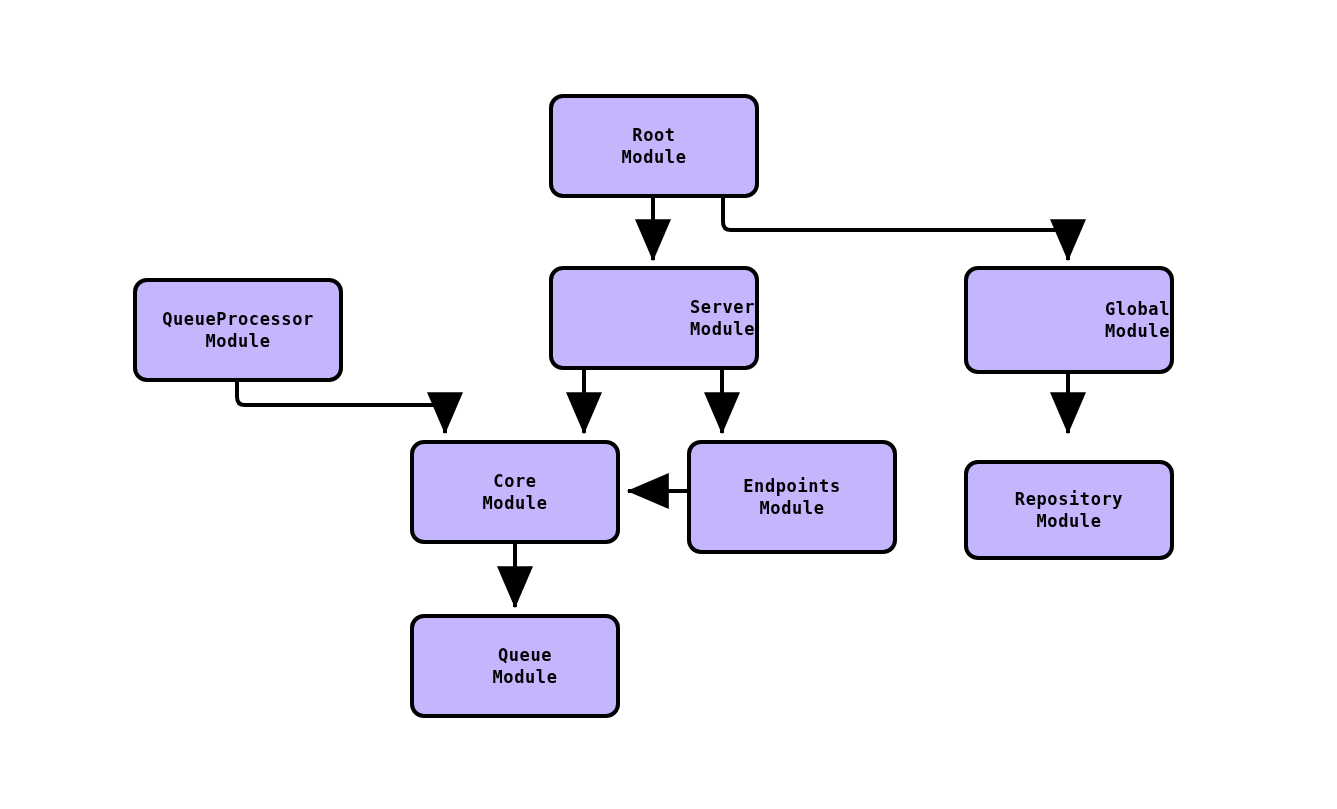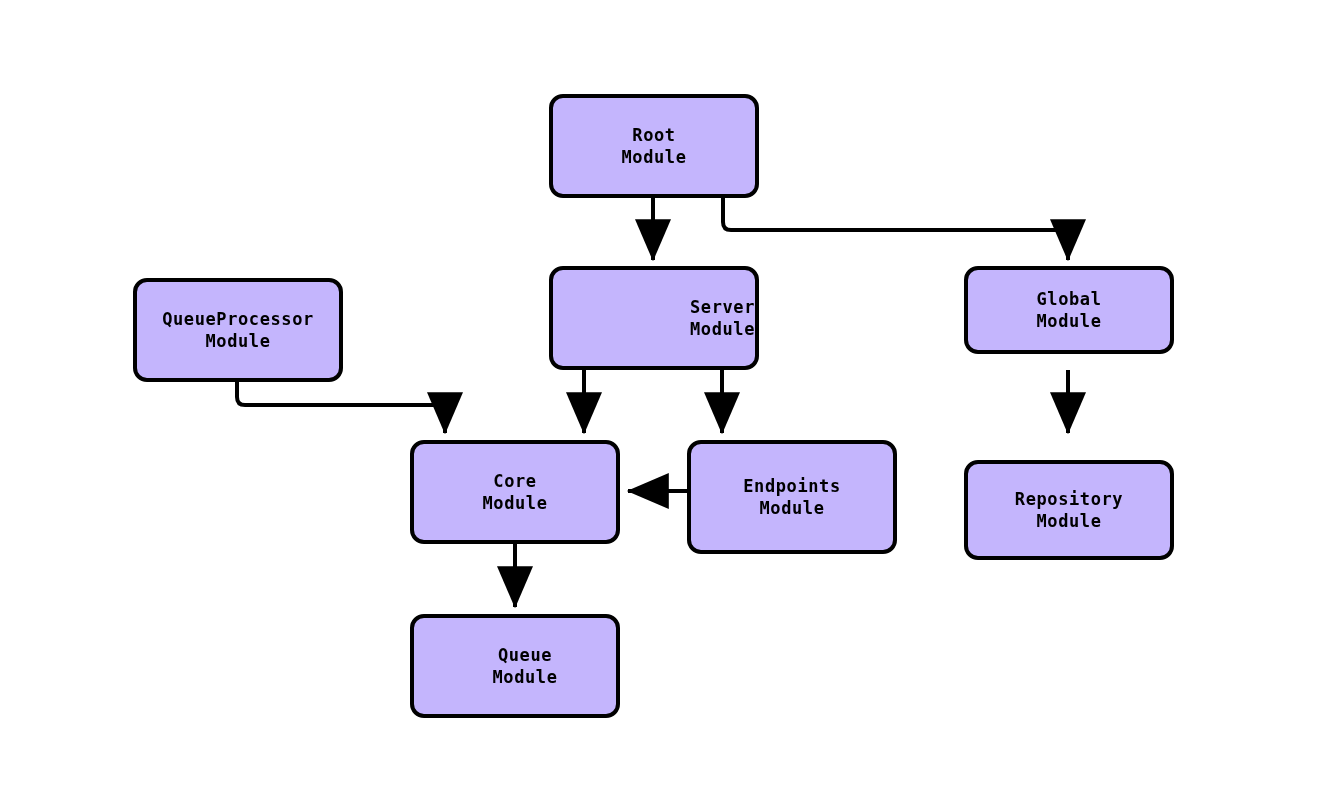--- a/index.html
+++ b/index.html
@@ -87,21 +87,21 @@
   <div class="node" style="left:133px; top:266px; width:210px; height:104px;margin-top:12px;">
     <div class="node-label">QueueProcessor
 Module</div>
   </div>
 
   <div class="node" style="left:549px; top:266px; width:210px; height:104px;justify-content:flex-end;">
     <div class="node-label">Server
 Module</div>
   </div>
 
-  <div class="node" style="left:964px; top:266px; width:210px; height:88px;">
+  <div class="node" style="left:964px; top:266px; width:210px; height:108px;justify-content:flex-end;">
     <div class="node-label">Global
 Module</div>
   </div>
 
   <div class="node" style="left:410px; top:440px; width:210px; height:104px;">
     <div class="node-label">Core
 Module</div>
   </div>
 
   <div class="node" style="left:687px; top:440px; width:210px; height:114px;">

